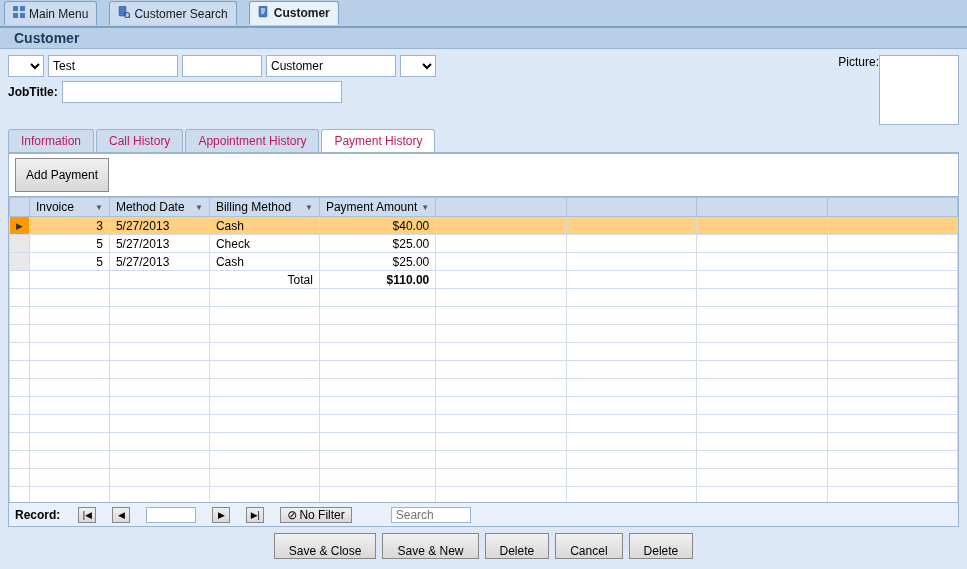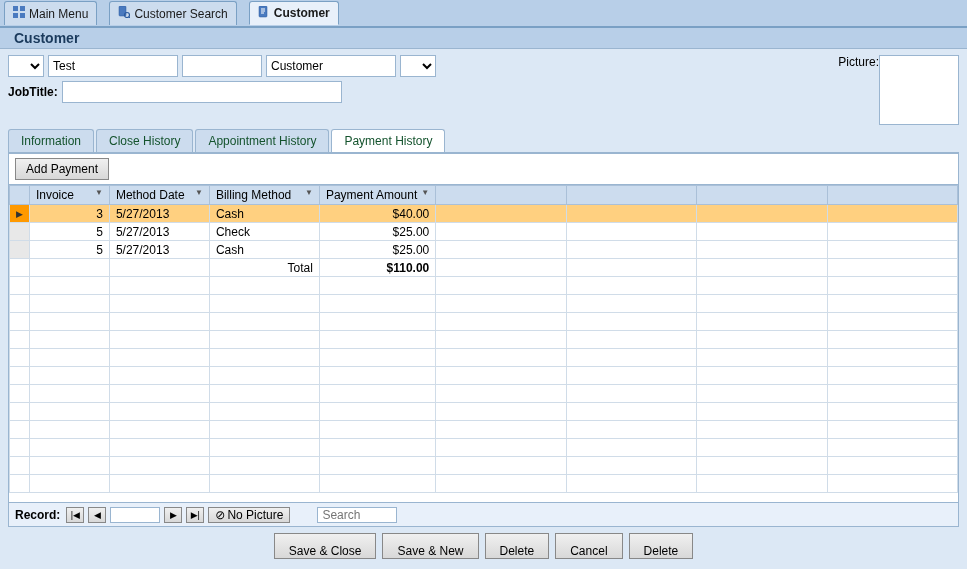--- a/index.html
+++ b/index.html
@@ -117,21 +117,21 @@
       gap: 0;
       margin-bottom: 0;
       border-bottom: 1px solid #9ab5d0;
     }
     .inner-tab {
       padding: 4px 12px;
       border: 1px solid #9ab5d0;
       border-bottom: none;
       background: #ccdcee;
       cursor: pointer;
-      color: #14532d;
+      color: #be185d;
       margin-right: 2px;
       border-radius: 3px 3px 0 0;
     }
     .inner-tab.active {
       background: white;
       font-weight: normal;
     }
 
     
     .table-container {
@@ -141,21 +141,21 @@
       display: flex;
       flex-direction: column;
       overflow: hidden;
     }
     .add-payment-btn {
       margin: 4px 6px;
       padding: 2px 10px;
       background: linear-gradient(to bottom, #f0f0f0, #d8d8d8);
       border: 1px solid #888;
       cursor: pointer;
-      height: 22px;
+      height: 34px;
       align-self: flex-start;
     }
 
     
     .data-grid {
       flex: 1;
       overflow: auto;
       border-top: 1px solid #9ab5d0;
     }
     table {
@@ -168,21 +168,21 @@
       padding: 2px 6px;
       text-align: left;
       font-weight: normal;
       white-space: nowrap;
       position: sticky;
       top: 0;
       z-index: 1;
     }
     th .col-header {
       display: flex;
-      align-items: flex-start;
+      align-items: center;
       justify-content: space-between;
       gap: 4px;
     }
     .sort-arrow {
       font-size: 8px;
       color: #555;
     }
     td {
       border: 1px solid #d0dce8;
       padding: 1px 6px;
@@ -217,21 +217,21 @@
       height: 18px;
     }
 
     
     .nav-bar {
       display: flex;
       align-items: center;
       background: #e8f0fa;
       border-top: 1px solid #9ab5d0;
       padding: 0 6px;
-      gap: 4px;
+      gap: 16px;
       height: 24px;
     }
     .nav-label {
       font-weight: bold;
       margin-right: 2px;
     }
     .nav-btn {
       width: 18px;
       height: 16px;
       border: 1px solid #888;
@@ -367,21 +367,21 @@
       <span class="picture-label">Picture:</span>
       <div class="picture-frame"></div>
     </div>
   </div>
 
   <div class="inner-tabs">
     <div class="inner-tab">
       <span>Information</span>
     </div>
     <div class="inner-tab">
-      <span>Close History</span>
+      <span>Call History</span>
     </div>
     <div class="inner-tab">
       <span>Appointment History</span>
     </div>
     <div class="inner-tab active">
       <span>Payment History</span>
     </div>
   </div>
 
   <div class="table-container">
@@ -606,21 +606,21 @@
 
     <div class="nav-bar">
       <span class="nav-label">Record:</span>
       <button class="nav-btn">|◀</button>
       <button class="nav-btn">◀</button>
       <input type="text" class="nav-input" style="">
       <button class="nav-btn">▶</button>
       <button class="nav-btn">▶|</button>
       <button class="no-filter-btn">
         <span>⊘</span>
-        <span>No Picture</span>
+        <span>No Filter</span>
       </button>
       <input type="text" class="search-input" placeholder="Search" style="">
       <div class="nav-spacer"></div>
     </div>
   </div>
 
   <div class="bottom-bar">
     <button class="bottom-btn">Save &amp; Close</button>
     <button class="bottom-btn">Save &amp; New</button>
     <button class="bottom-btn">Delete</button>

